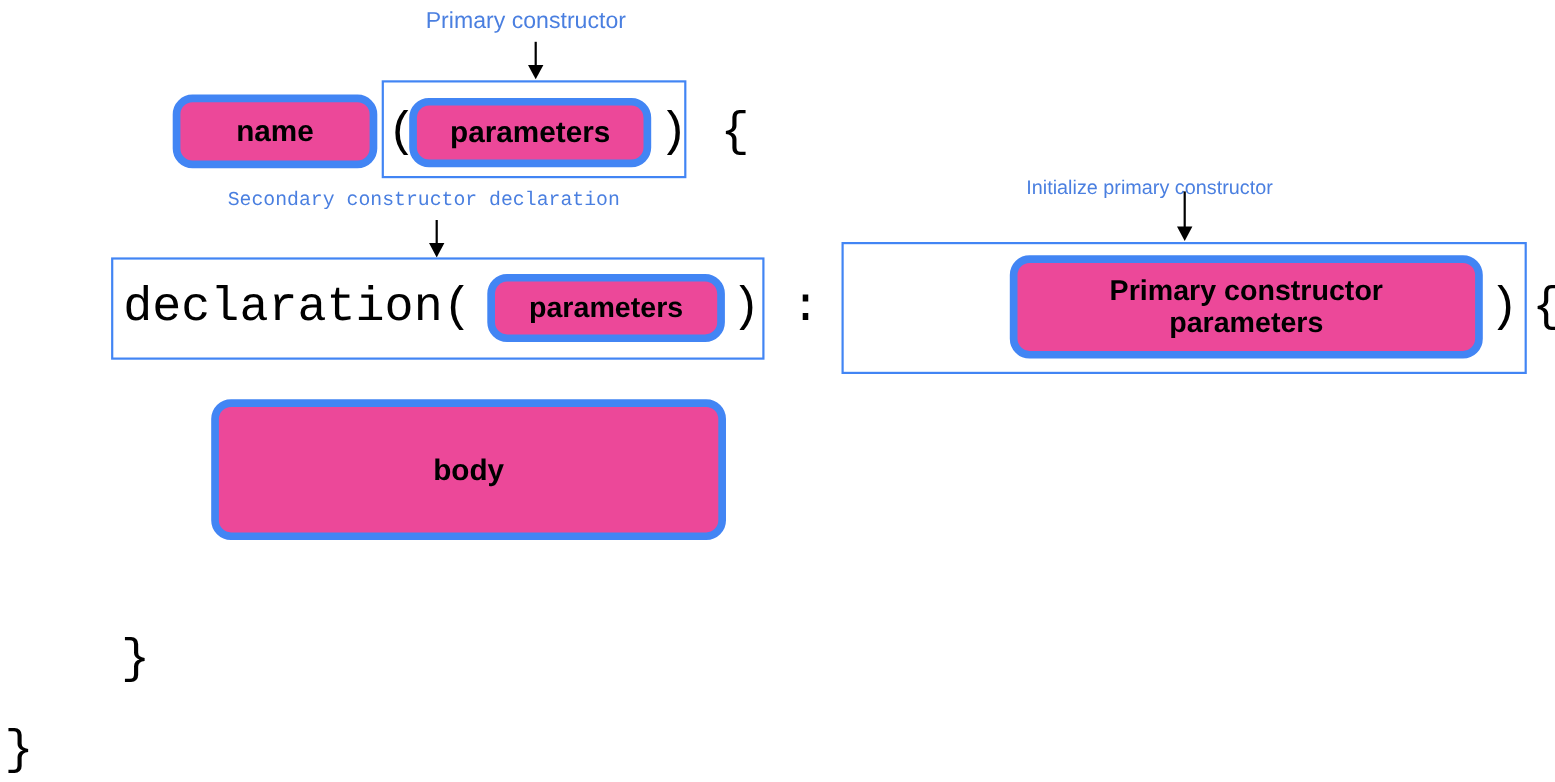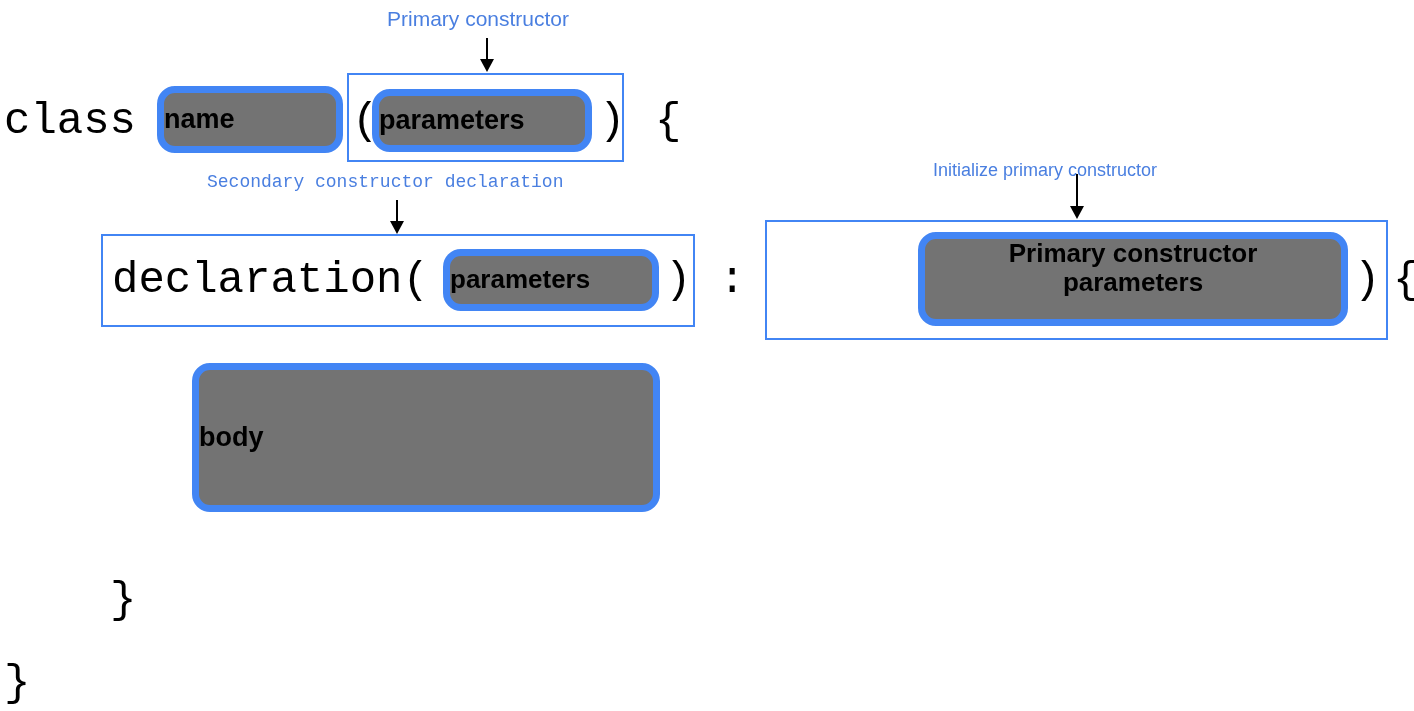--- a/index.html
+++ b/index.html
@@ -25,24 +25,24 @@
     line-height: 1;
     color: #000000;
     white-space: pre;
   }
   
   .capsule {
     position: absolute;
     box-sizing: border-box;
     border: 7px solid #4285f4;
     border-radius: 18px;
-    background: #737373;
+    background: #ec4899;
     display: flex;
     align-items: center;
-    justify-content: flex-start;
+    justify-content: center;
     text-align: center;
     font-family: "Liberation Sans", sans-serif;
     font-weight: bold;
     color: #000000;
     line-height: 1.12;
   }
   
   .thinbox {
     position: absolute;
     box-sizing: border-box;
@@ -91,21 +91,20 @@
 <div id="canvas">
 
   <div class="anno" style="left:387px; top:8px;">Primary constructor</div>
   <div class="arrow" style="left:480px; top:38px; width:14px; height:34px;">
     <div class="shaft" style="height:22px;"></div>
     <div class="head"></div>
   </div>
 
   <div class="thinbox" style="left:347px; top:73px; width:277px; height:89px;"></div>
 
-  <div class="code" style="left:4px; top:99px;">class</div>
 
   <div class="capsule" style="left:157px; top:86px; width:186px; height:67px; font-size:27px;">
     <span>name</span>
   </div>
 
   <div class="code" style="left:352px; top:99px;">(</div>
 
   <div class="capsule" style="left:372px; top:89px; width:220px; height:63px; font-size:27px;">
     <span>parameters</span>
   </div>
@@ -143,21 +142,21 @@
 
   <div class="capsule" style="left:918px; top:232px; width:430px; height:94px; font-size:26px; flex-direction:column;">
     <span>Primary constructor</span>
     <span>parameters</span>
   </div>
 
   <div class="code" style="left:1354px; top:258px;">)</div>
 
   <div class="code" style="left:1393px; top:258px;">{</div>
 
-  <div class="capsule" style="left:192px; top:363px; width:468px; height:149px; font-size:27px;">
+  <div class="capsule" style="left:192px; top:363px; width:468px; height:128px; font-size:27px;">
     <span>body</span>
   </div>
 
   <div class="code" style="left:110px; top:578px;">}</div>
 
   <div class="code" style="left:4px; top:661px;">}</div>
 
 </div>
 
 </body></html>

